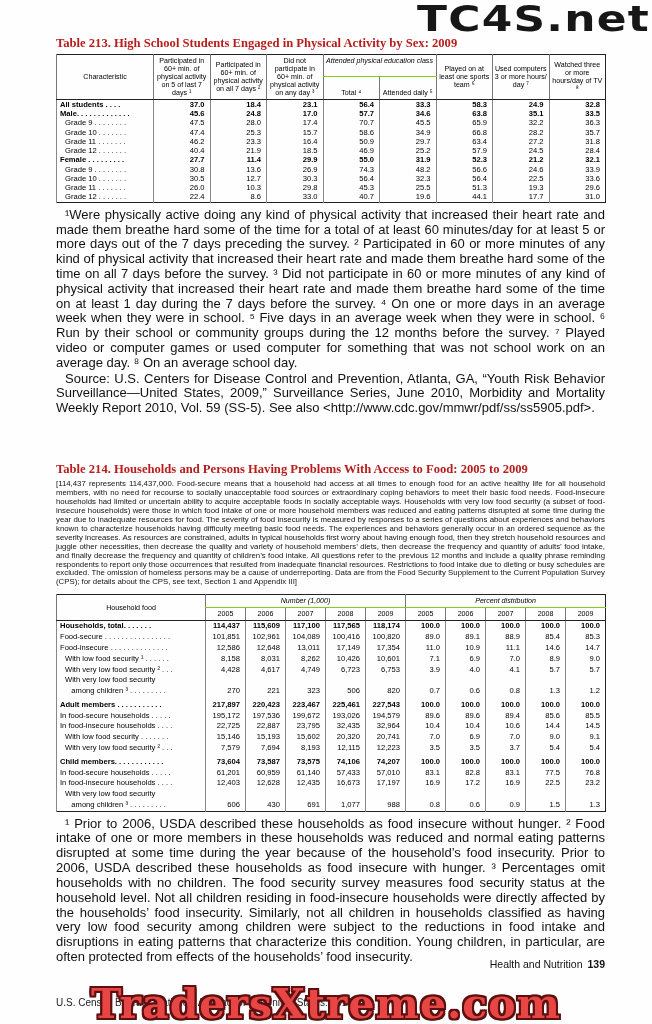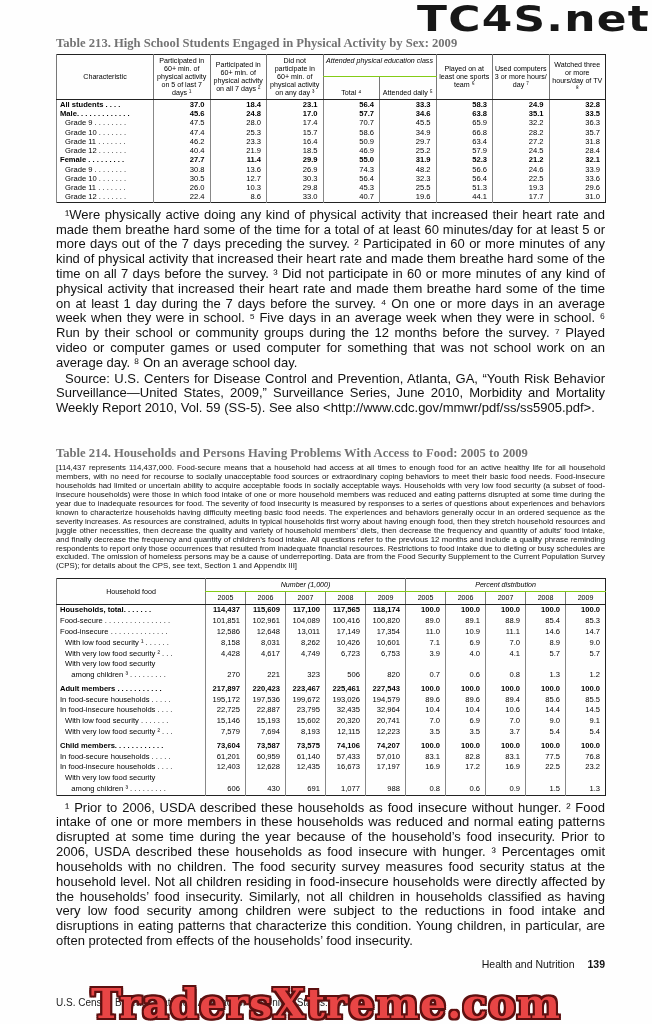--- a/index.html
+++ b/index.html
@@ -7,45 +7,45 @@
   .page{position:relative;width:652px;height:1024px;overflow:hidden;background:#fefefe;padding:36px 47px 0 56px;box-sizing:border-box;}
 
   
   .wm-top{position:absolute;top:-2px;right:2px;font-family:"DejaVu Sans",sans-serif;font-weight:bold;font-size:36px;letter-spacing:1px;color:#171717;transform:scaleX(1.22);transform-origin:100% 0;z-index:9;}
   .wm-mid{position:absolute;top:514px;left:50%;transform:translateX(-50%);z-index:9;background:rgba(255,255,255,0.93);border:3px solid #c41414;border-radius:10px;padding:2px 18px;box-shadow:0 0 0 1px rgba(196,20,20,0.4);}
   .wm-mid-text{font-family:"DejaVu Serif",serif;font-weight:bold;font-size:29px;letter-spacing:2px;color:#c41414;white-space:nowrap;}
   .wm-bottom{position:absolute;bottom:-4px;left:0;width:100%;text-align:center;z-index:9;font-family:"DejaVu Serif",serif;font-weight:bold;font-size:41px;color:#e84545;letter-spacing:1px;
     text-shadow:-2px -2px 0 #5c1010,2px -2px 0 #5c1010,-2px 2px 0 #5c1010,2px 2px 0 #5c1010,0 -2px 0 #5c1010,0 2px 0 #5c1010,-2px 0 0 #5c1010,2px 0 0 #5c1010;}
 
   
-  .tbl-title{font-family:"Liberation Serif",serif;font-weight:bold;font-size:12.6px;line-height:1.18;margin:0 0 3px 0;max-width:540px;color:#737373;}
+  .tbl-title{font-family:"Liberation Serif",serif;font-weight:bold;font-size:12.6px;line-height:1.18;margin:0 0 3px 0;max-width:540px;color:#b91c1c;}
   .headnote{font-size:7.8px;line-height:1.15;text-align:justify;margin:0 0 7px 0;}
   .footnote{font-size:13px;line-height:1.14;text-align:justify;text-indent:9px;margin:0 0 1px 0;}
   .source{margin-bottom:0;}
-  .section-214{margin-top:30px;}
+  .section-214{margin-top:46px;}
 
   
   .stat-table{border-collapse:collapse;table-layout:fixed;width:549px;border:1px solid #222;margin:0 0 5px 0;}
   .stat-table th{font-weight:normal;font-size:7.1px;line-height:1.13;text-align:center;vertical-align:middle;padding:2px 1px;border-left:1px solid #777;border-bottom:1px solid #222;color:#000;}
   .stat-table th.sub-th{vertical-align:bottom;}
   .stat-table th.group-th{vertical-align:top;border-bottom:1px solid #84cc16;font-style:italic;}
   .stat-table td{font-size:7.6px;padding:0 5px 0 3px;border-left:1px solid #888;vertical-align:bottom;text-align:right;color:#000;}
   .stat-table td.label-cell{text-align:left;padding-left:3px;white-space:pre-wrap;}
   .stat-table td.indent-1{padding-left:8px;}
   .bold-row td{font-weight:bold;}
   .t213 td{line-height:1.22;}
   .t214 td{line-height:1.42;}
   .t214 tbody tr.bold-row:not(:first-child) td{padding-top:3px;}
 
   .c1-213{width:97px;} .cn-213{width:56.5px;}
   .c1-214{width:149px;} .cn-214{width:40px;}
 
   
   .page-footer{position:absolute;right:47px;bottom:54px;font-size:10.5px;}
-  .page-footer .page-num{font-weight:bold;margin-left:10px;}
+  .page-footer .page-num{font-weight:bold;margin-left:2px;}
   .credit-line{position:absolute;left:56px;bottom:16px;font-size:10px;color:#222;z-index:1;}
 </style>
 </head>
 <body>
 
 <div class="page">
 
   <div class="wm-top">TC4S.net</div>
 
   <section>

